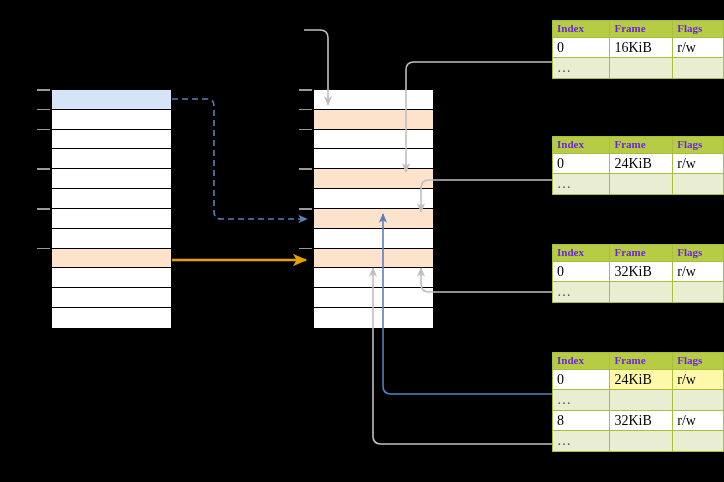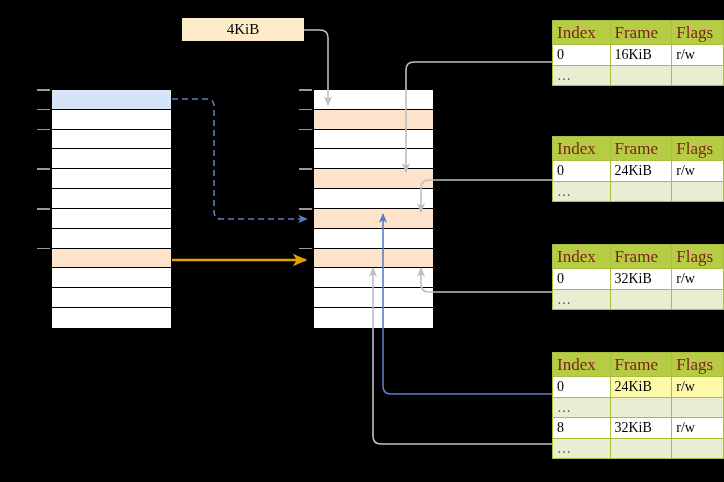--- a/index.html
+++ b/index.html
@@ -22,38 +22,37 @@
   .kib-label{position:absolute;background:#fdecc8;color:#000;
              font-size:15px;line-height:1;display:flex;align-items:center;
              justify-content:center;}
 
   
   .ptable{position:absolute;border-collapse:collapse;
           border:1.5px solid #000;background:#fff;}
   .ptable td,.ptable th{border:1px solid #a8bf3c;padding:1px 4px;
           font-size:14px;line-height:1.25;text-align:left;color:#000;
           white-space:nowrap;}
-  .ptable th{background:#b5cc44;color:#7f1d1d;font-weight:normal;font-size:17px;}
+  .ptable th{background:#b5cc44;color:#6d28d9;font-weight:bold;font-size:11px;}
   .ptable td.ell{background:#e9eed2;color:#555;letter-spacing:1px;}
   .ptable tr.ellrow td{background:#e9eed2;}
   .ptable td.hl{background:#fdf9a8;}
   .c-index{width:54px;}
   .c-frame{width:58px;}
   .c-flags{width:46px;}
 
   
   .wires{position:absolute;left:0;top:0;width:724px;height:482px;
          pointer-events:none;}
 </style>
 </head>
 <body>
 
 <div class="stage">
 
-  <div class="kib-label" style="left:182px;top:18px;width:122px;height:23px;">4KiB</div>
 
   <div id="leftcol" class="col" style="left:51px;top:89px;width:121px;height:240px;">
       <div class="cell blue" style="height: 19.8333px;"></div>
       <div class="cell" style="height: 19.8333px;"></div>
       <div class="cell" style="height: 19.8333px;"></div>
       <div class="cell" style="height: 19.8333px;"></div>
       <div class="cell" style="height: 19.8333px;"></div>
       <div class="cell" style="height: 19.8333px;"></div>
       <div class="cell" style="height: 19.8333px;"></div>
       <div class="cell" style="height: 19.8333px;"></div>

